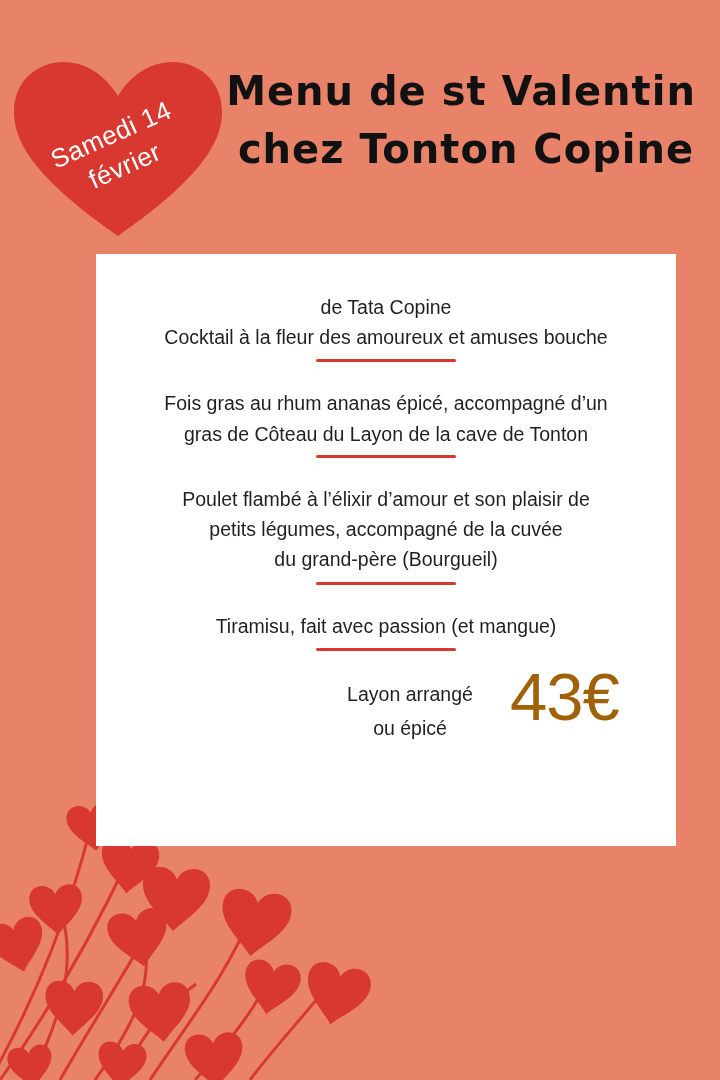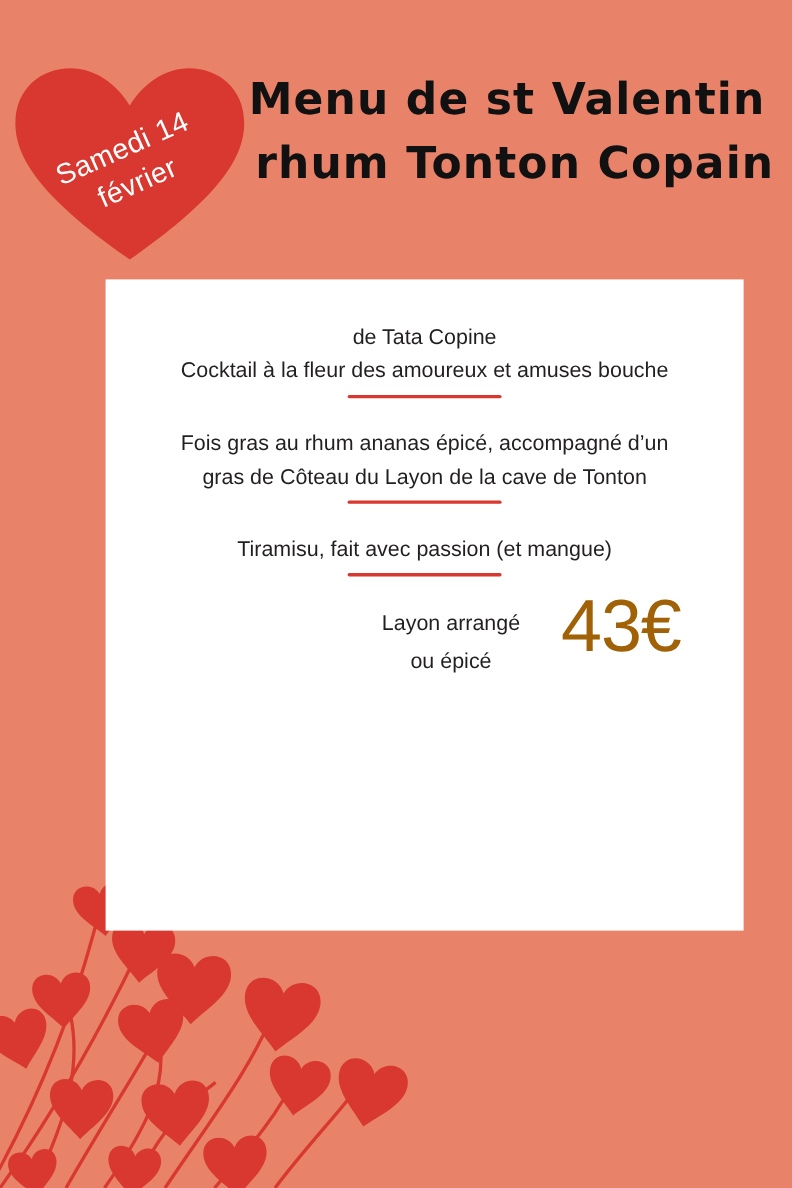--- a/index.html
+++ b/index.html
@@ -169,37 +169,43 @@
     <path d="M110,178 C 30,122 6,86 6,54 C6,22 30,4 56,4 C78,4 98,18 110,38 C122,18 142,4 164,4 C190,4 214,22 214,54 C214,86 190,122 110,178 Z" fill="#d8382f"></path>
   </svg>
   <div class="badge-text">
     <div>Samedi 14</div>
     <div>février</div>
   </div>
 </div>
 
 <div id="title">
   <div class="title-line title-line-1">Menu de st Valentin</div>
-  <div class="title-line title-line-2">rhum Tonton Copain</div>
+  <div class="title-line title-line-2">chez Tonton Copine</div>
 </div>
 
 <div id="menu-card">
 
   <div class="course c1">
     <p>de Tata Copine</p>
     <p>Cocktail à la fleur des amoureux et amuses bouche</p>
     <div class="rule"></div>
   </div>
 
   <div class="course c2">
     <p>Fois gras au rhum ananas épicé, accompagné d’un</p>
     <p>gras de Côteau du Layon de la cave de Tonton</p>
     <div class="rule"></div>
   </div>
 
+  <div class="course c3">
+    <p>Poulet flambé à l’élixir d’amour et son plaisir de</p>
+    <p>petits légumes, accompagné de la cuvée</p>
+    <p>du grand-père (Bourgueil)</p>
+    <div class="rule"></div>
+  </div>
 
   <div class="course c4">
     <p>Tiramisu, fait avec passion (et mangue)</p>
     <div class="rule"></div>
   </div>
 
   <div id="finale">
     <div id="drink">
       <div>Layon arrangé</div>
       <div>ou épicé</div>

